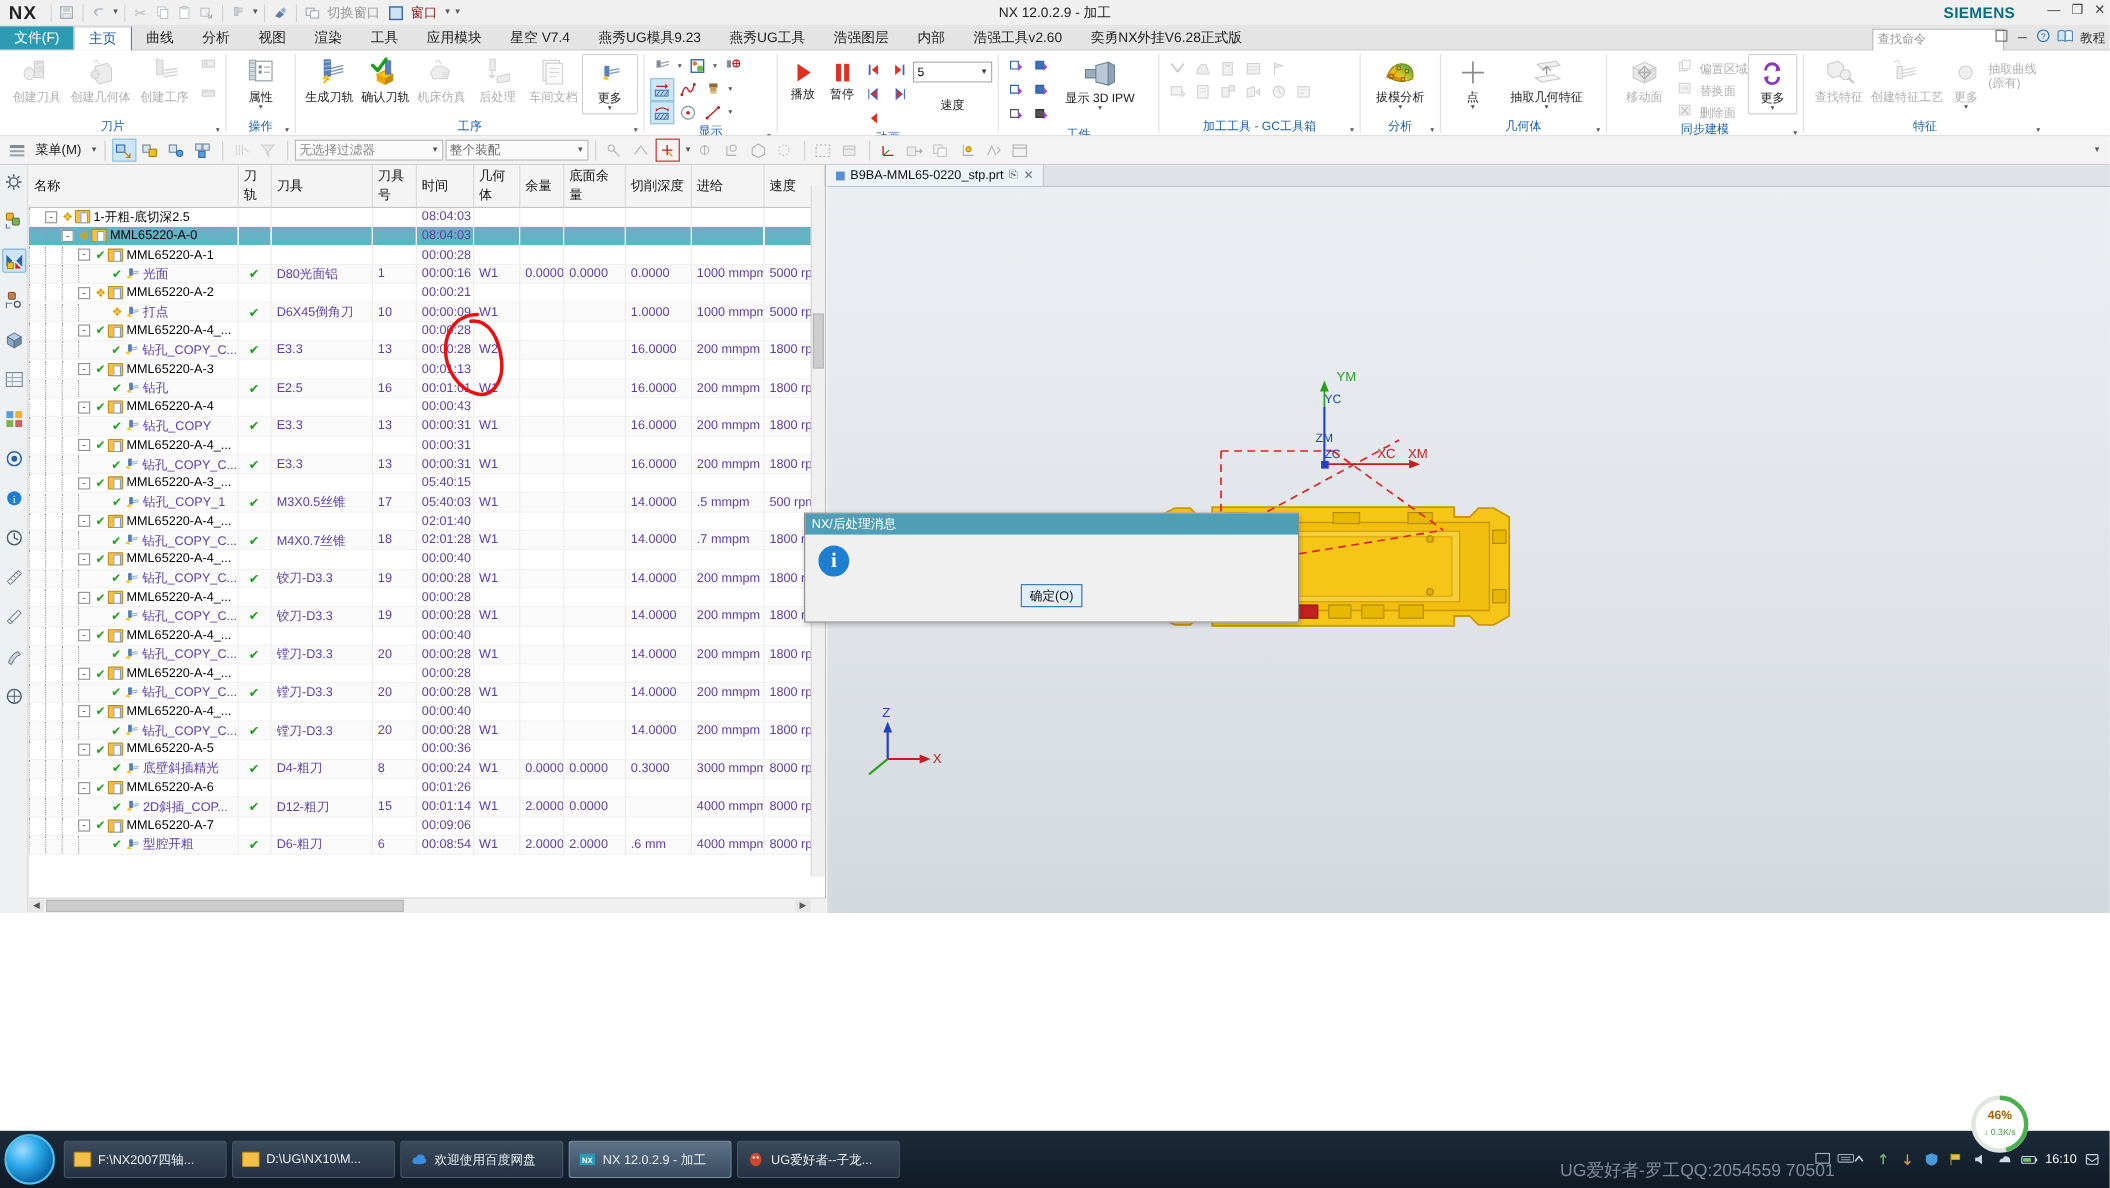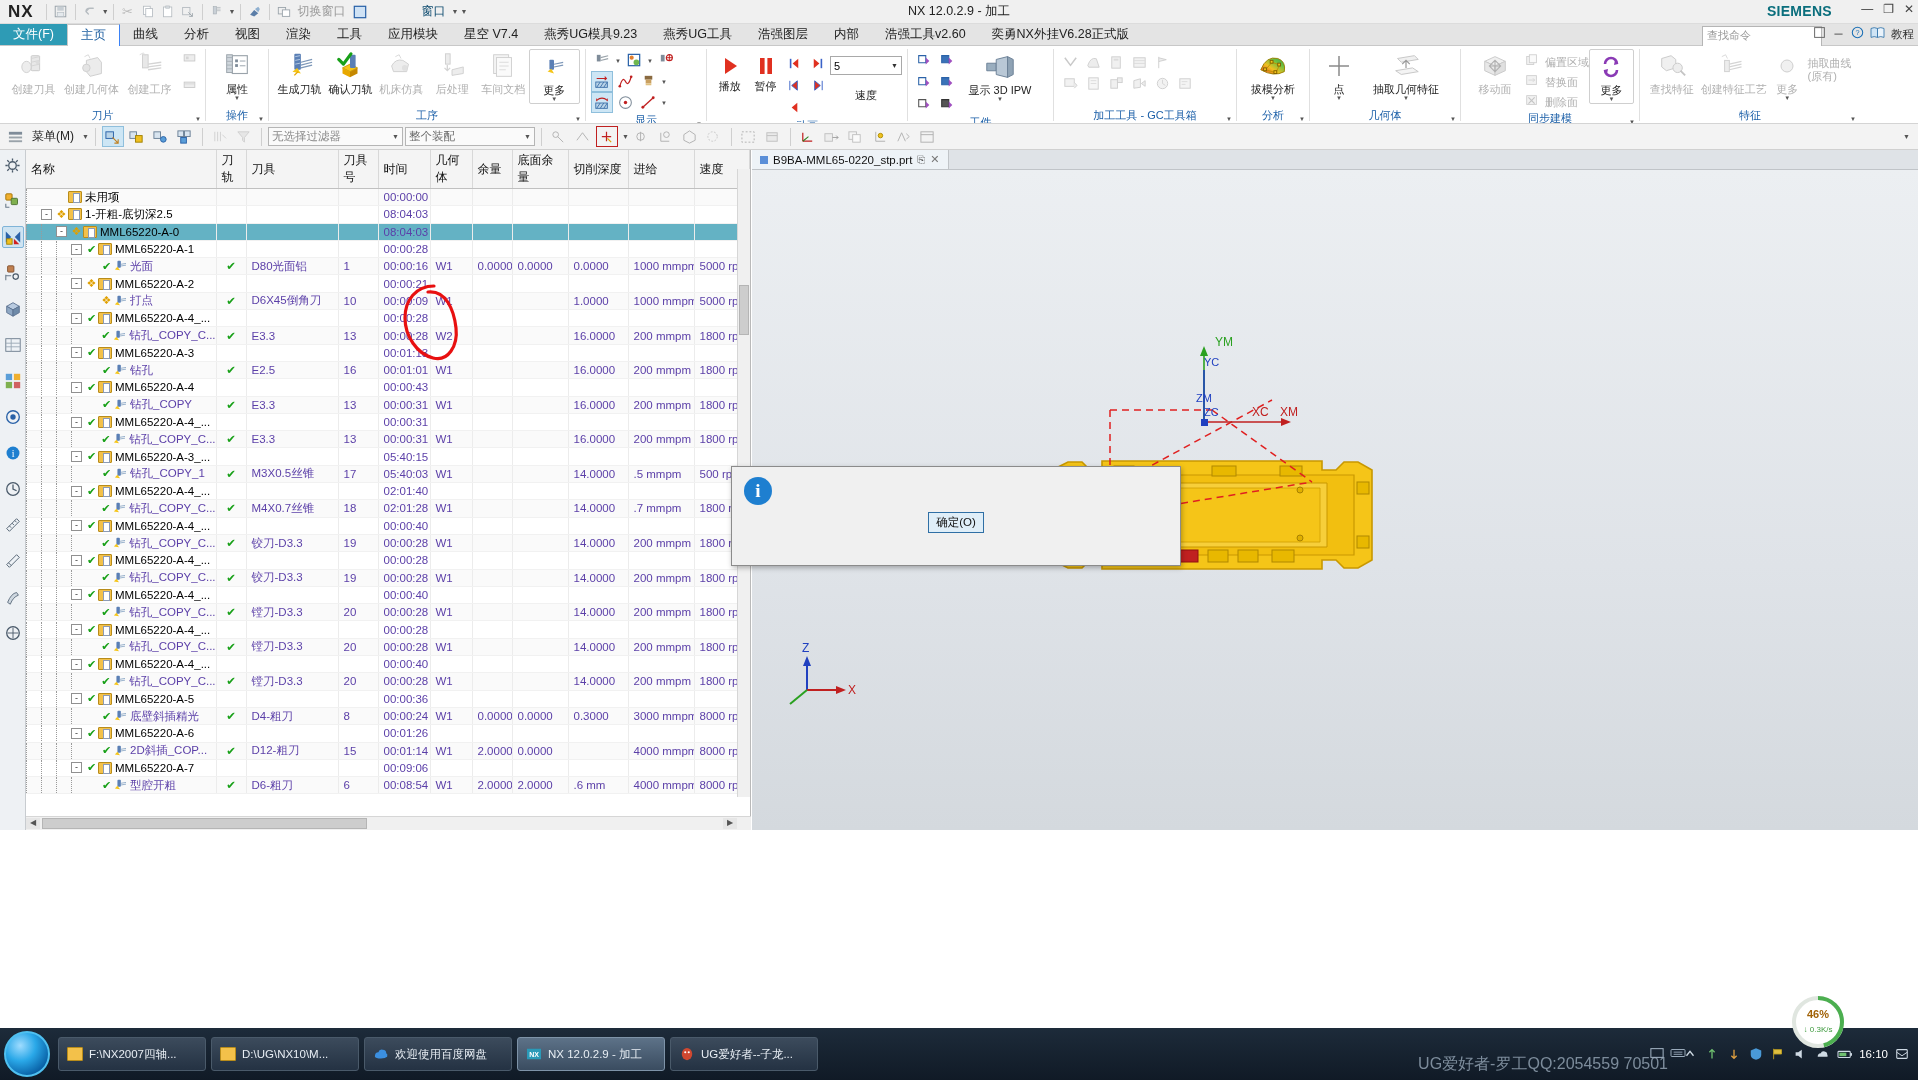--- a/index.html
+++ b/index.html
@@ -17,21 +17,21 @@
   .titlebar {
     position:absolute; top:0; left:0; width:1918px; height:24px;
     background:#f0f0f0; border-bottom:1px solid #dcdcdc;
     display:flex; align-items:center;
   }
   .nx-logo { font-size:17px; font-weight:bold; letter-spacing:1px; color:#222; padding:0 8px 0 8px; }
   .tb-sep { width:1px; height:16px; background:#cfcfcf; margin:0 4px; }
   .qat-btn { width:20px; height:19px; display:flex; align-items:center; justify-content:center; color:#888; font-size:13px; }
   .qat-btn.dis { color:#bbb; }
   .qat-lbl { color:#999; font-size:12px; padding:0 4px; }
-  .qat-lbl.on { color:#0c4a6e;margin-left:48px; }
+  .qat-lbl.on { color:#7f1d1d; }
   .tiny-arrow { font-size:7px; color:#555; margin-left:2px; }
   .title-center {
     position:absolute; left:0; width:1918px; text-align:center; font-size:12.5px; color:#222;
     pointer-events:none;
   }
   .siemens { position:absolute; right:86px; top:3px; font-size:14px; font-weight:bold; color:#0a6e7c; letter-spacing:0.3px;}
   .wbtns { position:absolute; right:4px; top:2px; display:flex; gap:10px; color:#444; font-size:12px; }
 
   
   .tabrow {
@@ -1215,42 +1215,20 @@
             <th>几何体</th>
             <th>余量</th>
             <th>底面余量</th>
             <th>切削深度</th>
             <th>进给</th>
             <th>速度</th>
             <th>过切检</th>
           </tr>
         </thead>
         <tbody id="treebody">
-            <tr class="alt">
-              <td class="nm">
-                <div class="nmbox">
-                  <span class="dots" style="display:inline-block;width:12px"></span>
-                  <span style="display:inline-block;width:14px"></span>
-                  <span class="stat"></span>
-                  <span class="ic16 folder"></span>
-                  <span class="lbl blk">未用项</span>
-                </div>
-              </td>
-              <td style="text-align:center"></td>
-              <td></td>
-              <td></td>
-              <td>00:00:00</td>
-              <td></td>
-              <td></td>
-              <td></td>
-              <td></td>
-              <td></td>
-              <td></td>
-              <td style="text-align:center"></td>
-            </tr>
             <tr>
               <td class="nm">
                 <div class="nmbox">
                   <span class="dots" style="display:inline-block;width:12px"></span>
                   <span class="exp">-</span>
                   <span class="stat wn">❖</span>
                   <span class="ic16 folder"></span>
                   <span class="lbl blk">1-开粗-底切深2.5</span>
                 </div>
               </td>
@@ -2230,20 +2208,23 @@
       
       <svg class="ann" style="left:-330px; top:-190px;" width="1166" height="660" viewBox="0 0 1166 660"></svg>
     </div>
   </div>
 
   <svg class="ann" style="left:400px; top:280px;" width="70" height="85" viewBox="0 0 70 85">
     <path d="M34 6 C16 6 5 20 5 38 C5 56 17 74 33 78 C48 82 58 66 56 48 C54 30 46 10 28 12" fill="none" stroke="#e81010" stroke-width="3.2" stroke-linecap="round"></path>
   </svg>
 
   <div class="modal">
+    <div class="mt">
+      <span>NX/后处理消息</span>
+    </div>
     <div class="mb">
       <div class="info">i</div>
     </div>
     <div class="mf">
       <div class="okbtn">确定(O)</div>
     </div>
   </div>
 
   <div class="progress">
     <svg width="56" height="56" viewBox="0 0 56 56">

